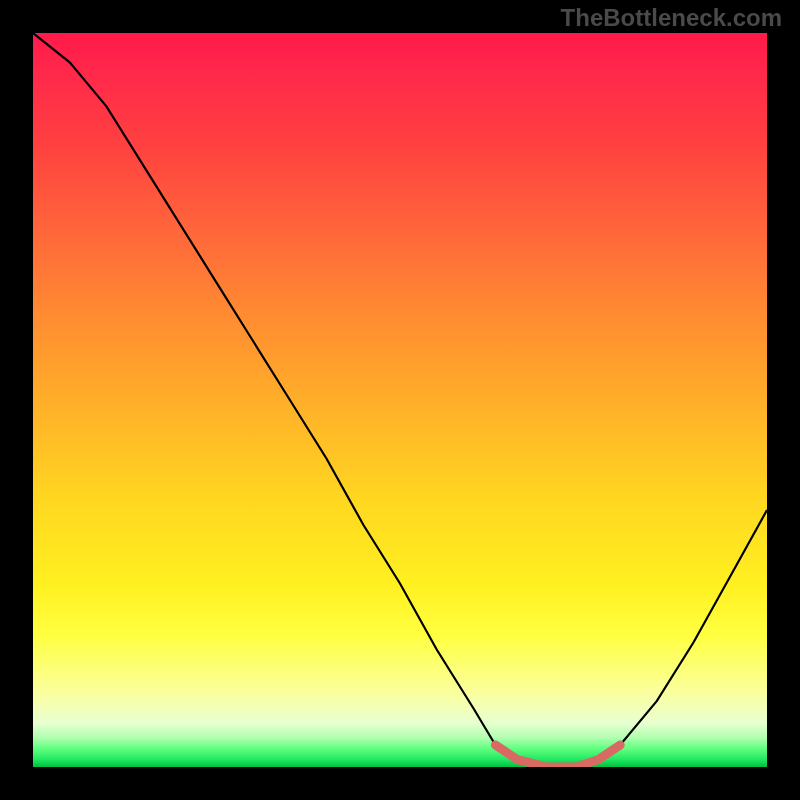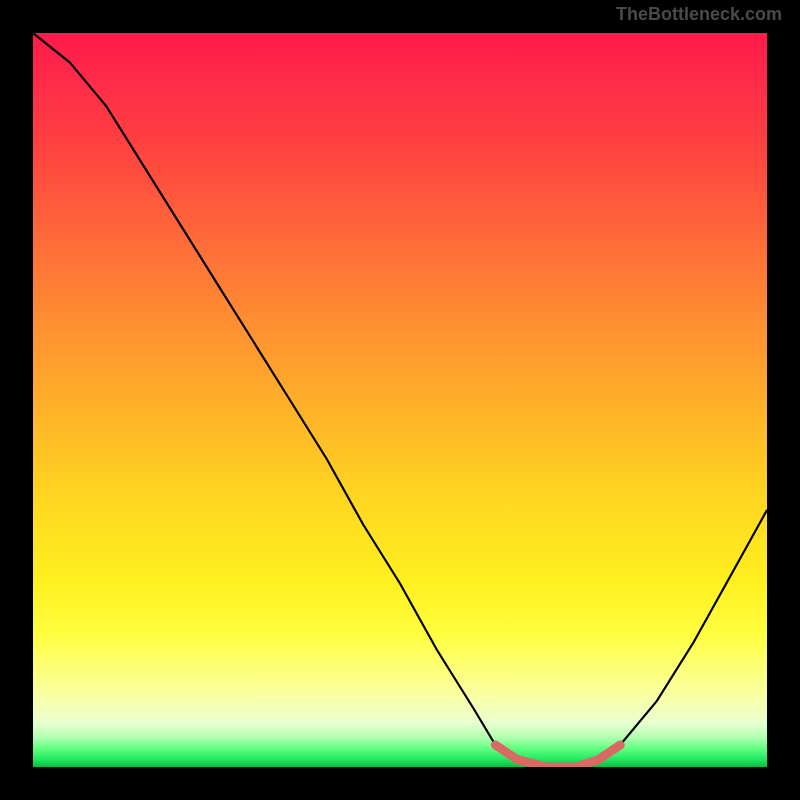--- a/index.html
+++ b/index.html
@@ -9,21 +9,21 @@
     background: #000;
     position: relative;
     font-family: Arial, sans-serif;
     overflow: hidden;
   }
   .watermark {
     position: absolute;
     top: 4px;
     right: 18px;
     color: #4a4a4a;
-    font-size: 18px;
+    font-size: 24px;
     font-weight: bold;
     z-index: 10;
   }
   .plot-area {
     position: absolute;
     left: 33px;
     top: 33px;
     width: 734px;
     height: 734px;
     overflow: hidden;

